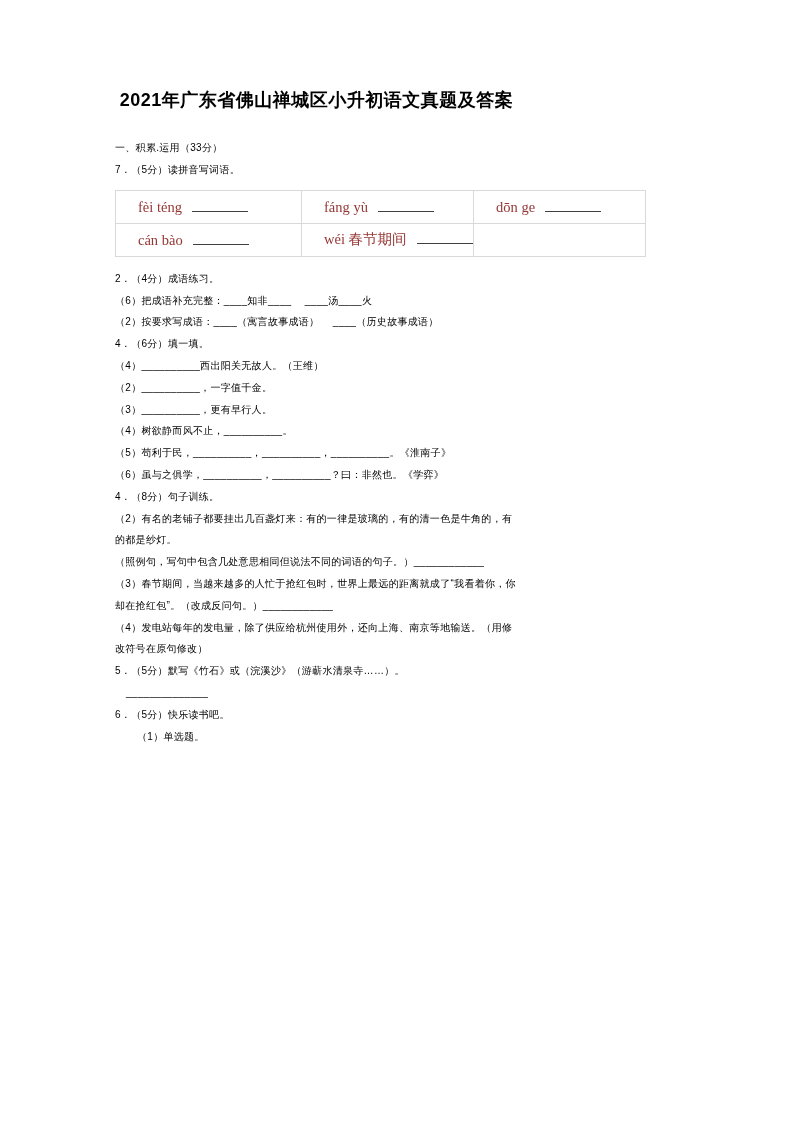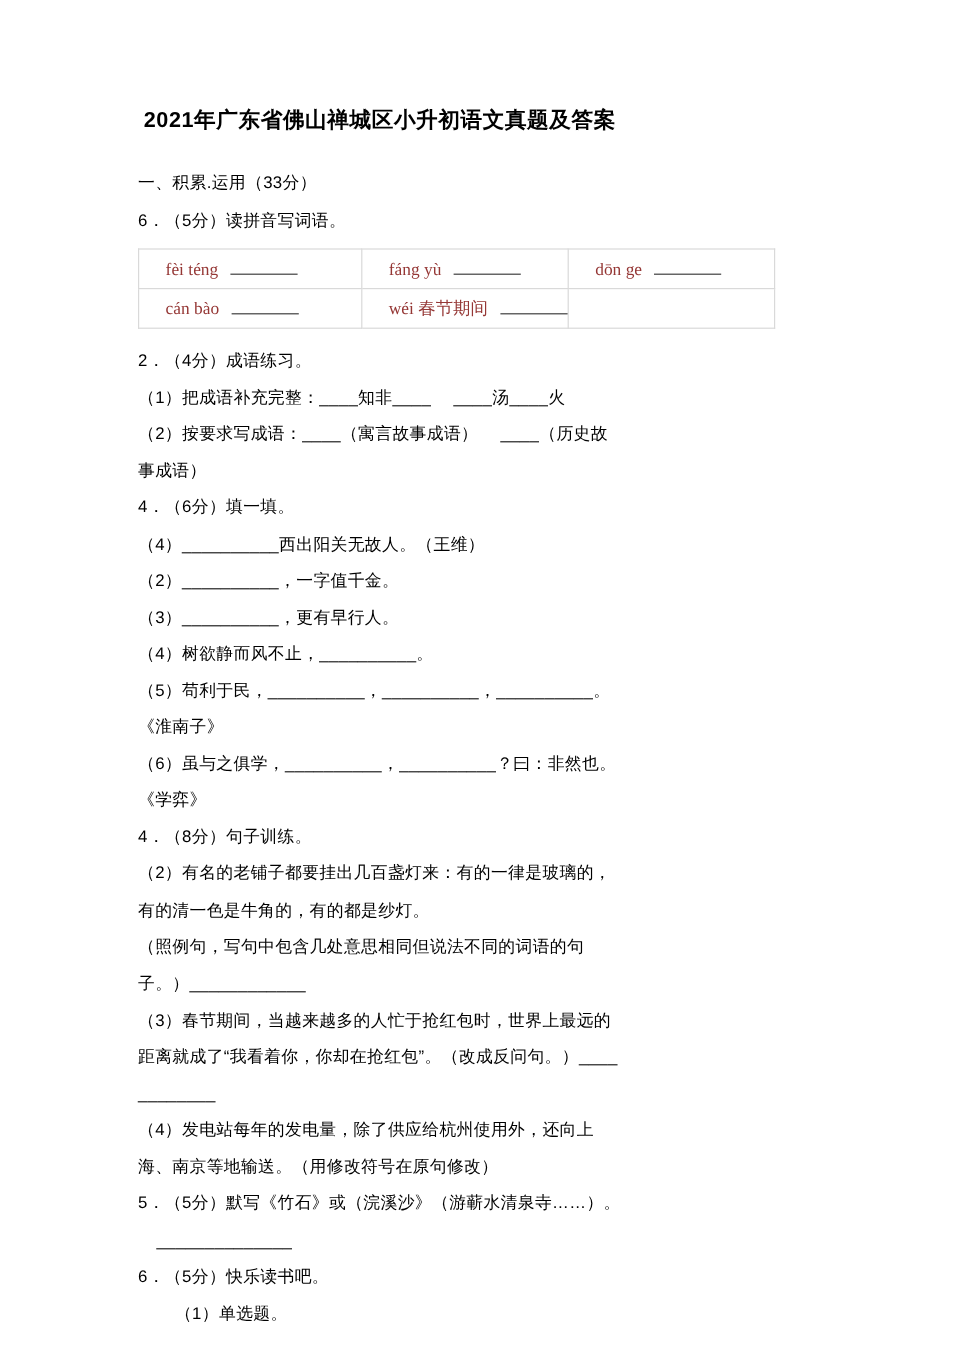--- a/index.html
+++ b/index.html
@@ -24,21 +24,21 @@
   .title {
     font-size: 18px;
     font-weight: bold;
     text-align: center;
     margin: 0 0 24px 0;
     line-height: 1.4;
     letter-spacing: 0.5px;
   }
   .line {
     margin: 0;
-    font-size: 14px;
+    font-size: 10px;
     line-height: 2.18;
     letter-spacing: 0.3px;
     word-break: break-all;
   }
   .pinyin-table {
     border-collapse: collapse;
     width: 530px;
     margin: 9px 0 11px 0;
     table-layout: fixed;
   }
@@ -72,21 +72,21 @@
 </style>
 </head>
 <body>
 
 <div class="page">
 
   <h1 class="title">2021年广东省佛山禅城区小升初语文真题及答案</h1>
 
   <p class="line">一、积累.运用（33分）</p>
 
-  <p class="line">6．（5分）读拼音写词语。</p>
+  <p class="line">7．（5分）读拼音写词语。</p>
 
   <table class="pinyin-table">
     <colgroup>
       <col class="c1">
         <col class="c2">
         <col class="c3">
     </colgroup>
     <tbody>
         <tr>
           <td><span class="pinyin">fèi téng</span><span class="blank-line"></span></td>
@@ -95,21 +95,21 @@
         </tr>
         <tr>
           <td><span class="pinyin">cán bào</span><span class="blank-line"></span></td>
           <td><span class="pinyin">wéi 春节期间</span><span class="blank-line"></span></td>
           <td></td>
         </tr>
       </tbody>
   </table>
 
   <p class="line">2．（4分）成语练习。</p>
-  <p class="line">（1）把成语补充完整：____知非____　 ____汤____火</p>
+  <p class="line">（6）把成语补充完整：____知非____　 ____汤____火</p>
   <p class="line">（2）按要求写成语：____（寓言故事成语）　 ____（历史故事成语）</p>
 
   <p class="line">4．（6分）填一填。</p>
   <p class="line">（4）__________西出阳关无故人。（王维）</p>
   <p class="line">（2）__________，一字值千金。</p>
   <p class="line">（3）__________，更有早行人。</p>
   <p class="line">（4）树欲静而风不止，__________。</p>
   <p class="line">（5）苟利于民，__________，__________，__________。《淮南子》</p>
   <p class="line">（6）虽与之俱学，__________，__________？曰：非然也。《学弈》</p>
 

